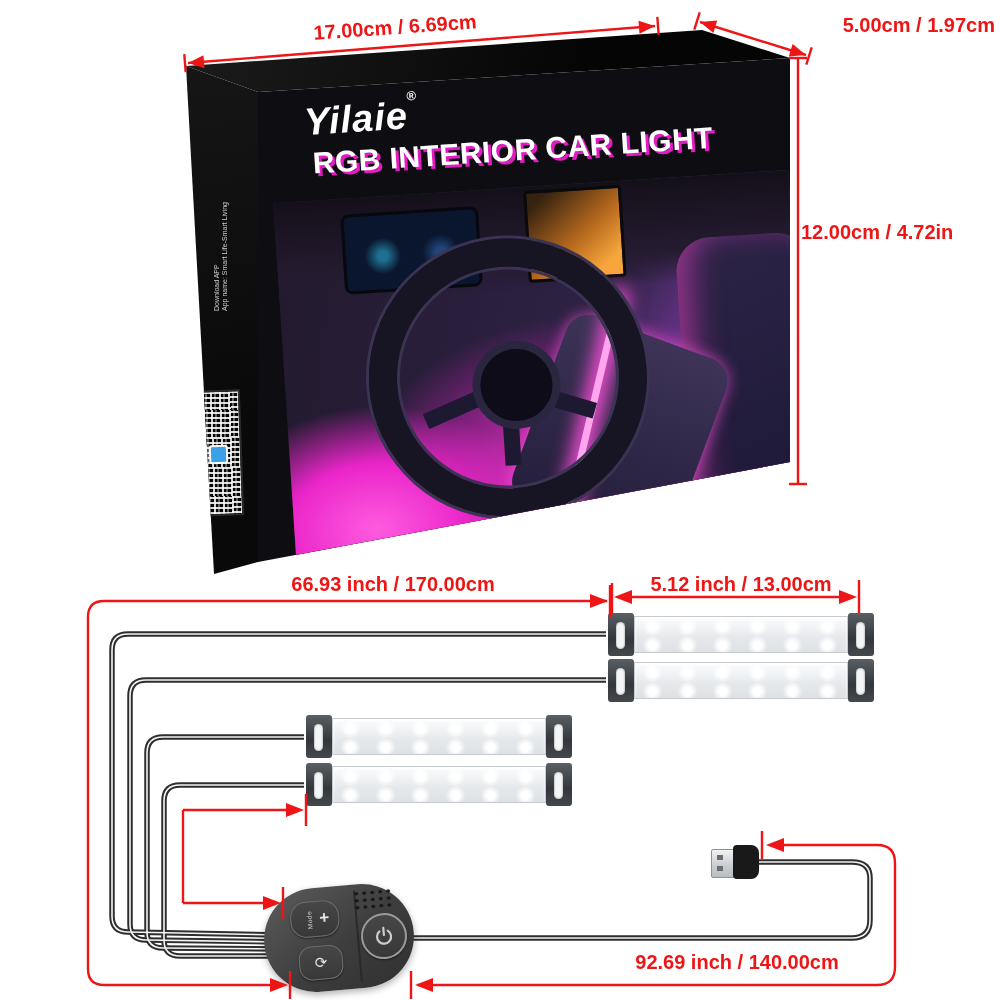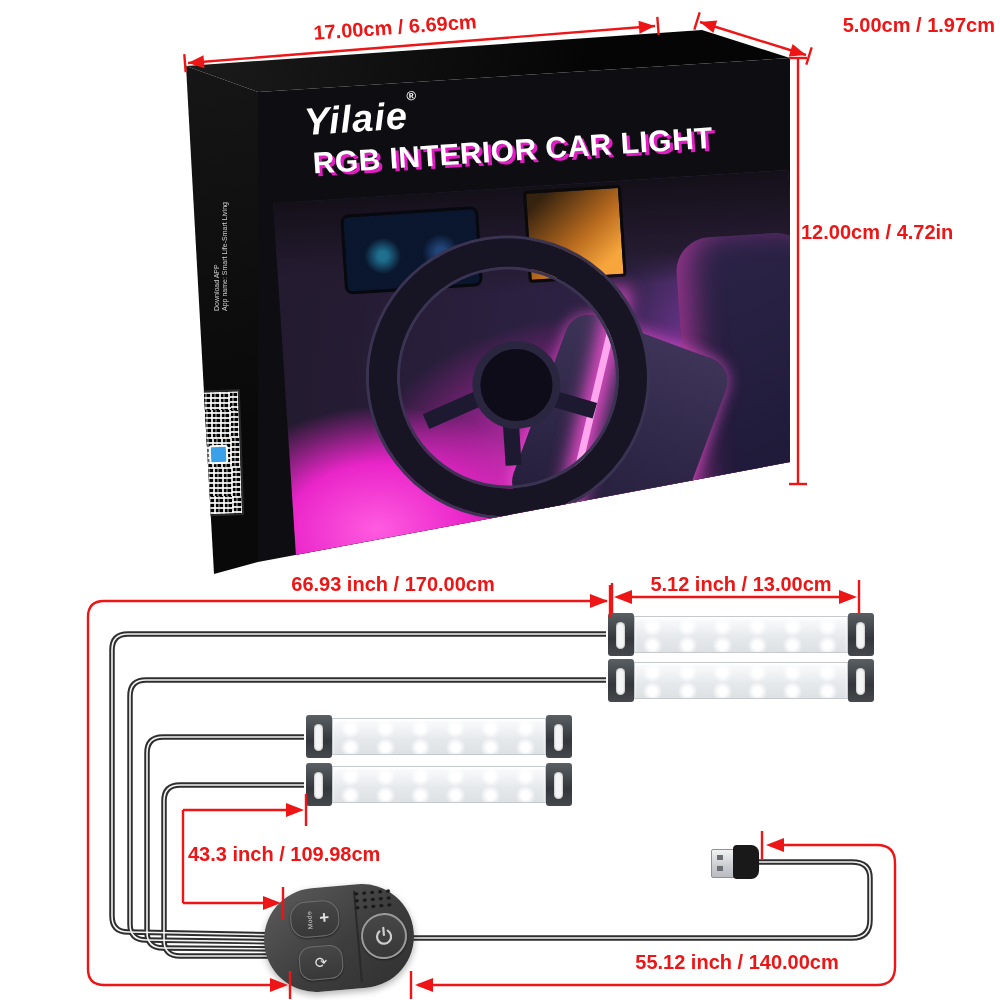--- a/index.html
+++ b/index.html
@@ -256,15 +256,14 @@
       <polygon points="415,985 433,978 433,992"></polygon>
       <polygon points="766,845 784,838 784,852"></polygon>
     </g>
   </svg>
 
   <div class="dim-label lbl" style="left:255px;top:16px;width:280px;transform:rotate(-4deg);">17.00cm / 6.69cm</div>
   <div class="dim-label lbl" style="left:715px;top:14px;width:280px;text-align:right;">5.00cm / 1.97cm</div>
   <div class="dim-label lbl" style="left:801px;top:221px;width:220px;text-align:left;">12.00cm / 4.72in</div>
   <div class="dim-label lbl" style="left:253px;top:573px;width:280px;">66.93 inch / 170.00cm</div>
   <div class="dim-label lbl" style="left:601px;top:573px;width:280px;">5.12 inch / 13.00cm</div>
-  <div class="dim-label lbl" style="left:188px;top:843px;width:260px;text-align:left;">43.3 inch / 109.98cm</div>
-  <div class="dim-label lbl" style="left:597px;top:951px;width:280px;">55.12 inch / 140.00cm</div>
+  <div class="dim-label lbl" style="left:597px;top:951px;width:280px;">92.69 inch / 140.00cm</div>
 </div>
 
 </body></html>

